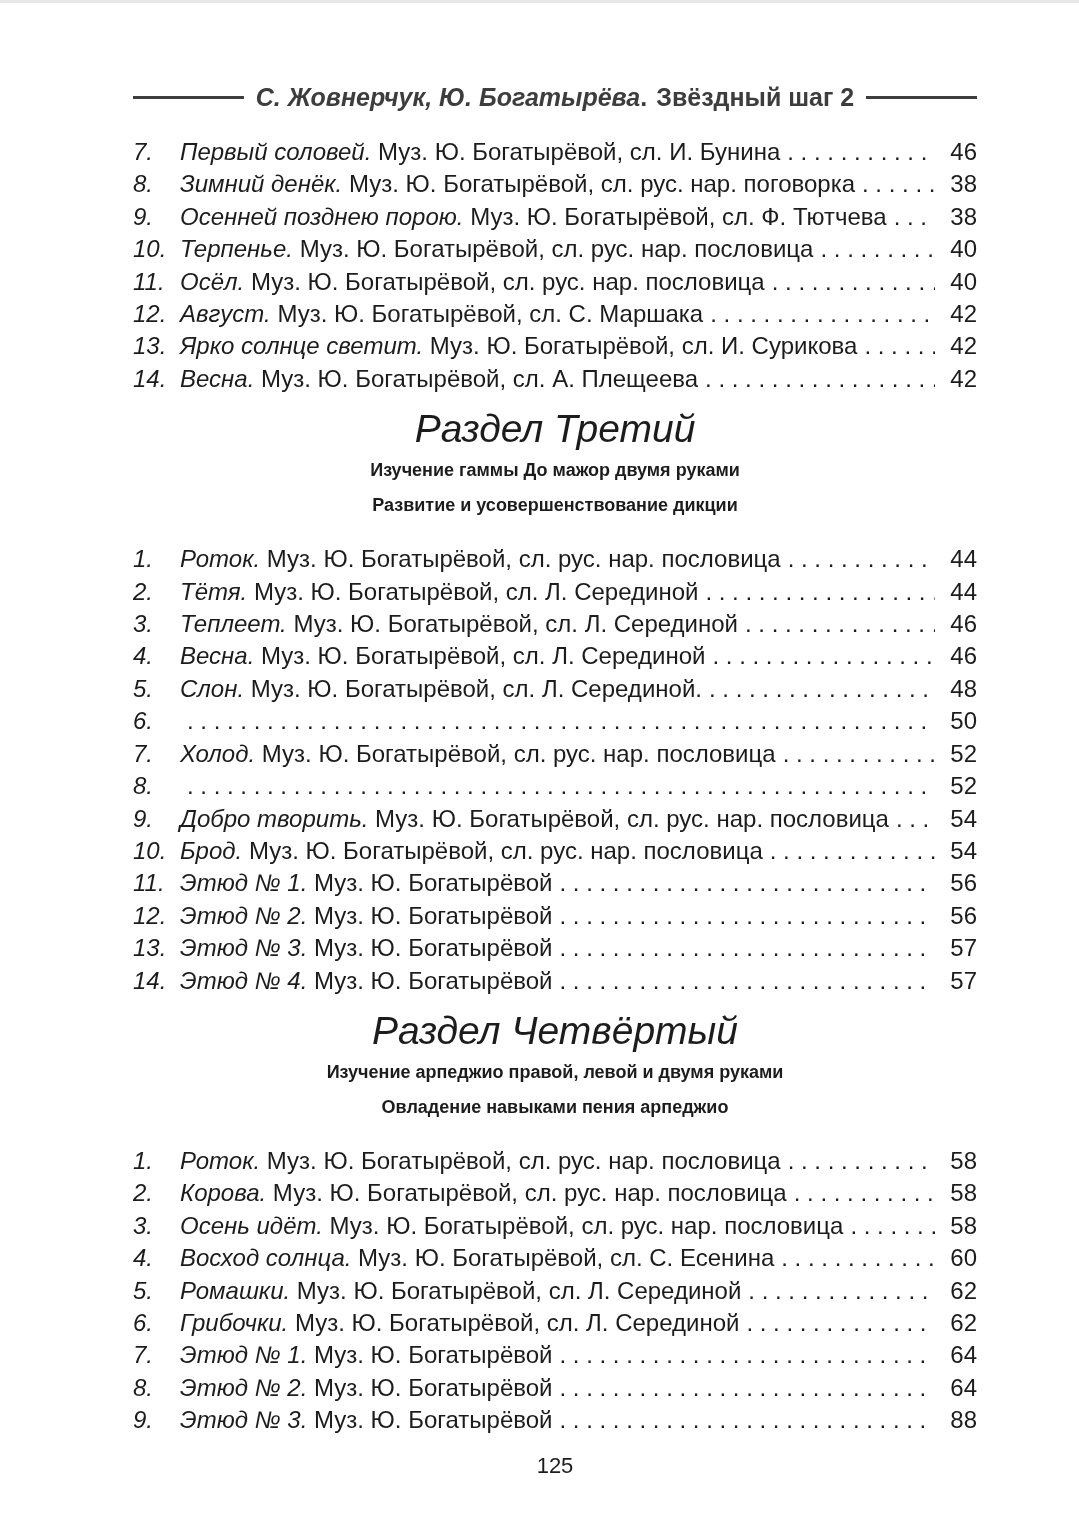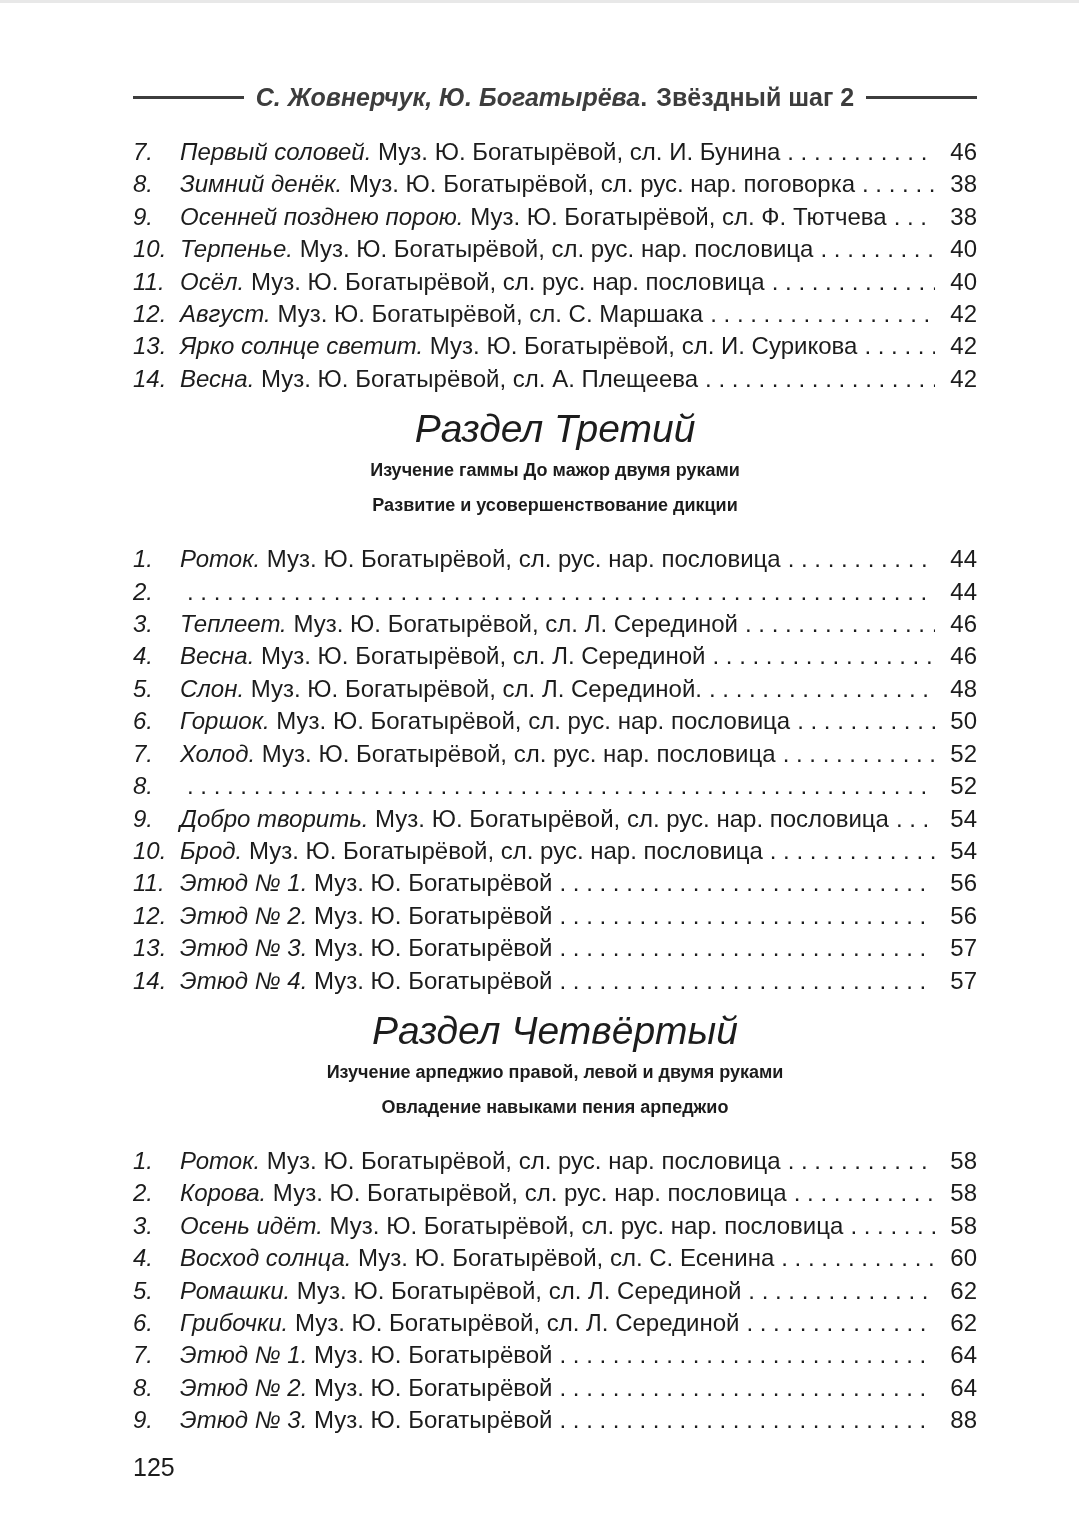--- a/index.html
+++ b/index.html
@@ -57,22 +57,22 @@
     font-style:italic;
     font-size:39px;line-height:40px;
     margin-bottom:4px;
   }
   .section-sub{
     font-weight:bold;
     font-size:18px;line-height:35px;
   }
   
   .footer{
-    text-align:left;
-    font-size:25px;
+    text-align:center;
+    font-size:22px;
     margin-top:16px;
   }
 </style>
 </head>
 <body>
 
 <div class="page">
 
   <div class="header">
     <span class="rule"></span>
@@ -138,20 +138,21 @@
       </div>
       <div class="toc-list">
         <div class="row">
           <span class="num">1.</span>
           <span class="label"><span class="title">Роток.</span><span class="rest">&nbsp;Муз. Ю. Богатырёвой, сл. рус. нар. пословица</span></span>
           <span class="dots"></span>
           <span class="pg">44</span>
         </div>
         <div class="row">
           <span class="num">2.</span>
+          <span class="label"><span class="title">Тётя.</span><span class="rest">&nbsp;Муз. Ю. Богатырёвой, сл. Л. Серединой</span></span>
           <span class="dots"></span>
           <span class="pg">44</span>
         </div>
         <div class="row">
           <span class="num">3.</span>
           <span class="label"><span class="title">Теплеет.</span><span class="rest">&nbsp;Муз. Ю. Богатырёвой, сл. Л. Серединой</span></span>
           <span class="dots"></span>
           <span class="pg">46</span>
         </div>
         <div class="row">
@@ -161,21 +162,20 @@
           <span class="pg">46</span>
         </div>
         <div class="row">
           <span class="num">5.</span>
           <span class="label"><span class="title">Слон.</span><span class="rest">&nbsp;Муз. Ю. Богатырёвой, сл. Л. Серединой.</span></span>
           <span class="dots"></span>
           <span class="pg">48</span>
         </div>
         <div class="row">
           <span class="num">6.</span>
-          <span class="label"><span class="title">Горшок.</span><span class="rest">&nbsp;Муз. Ю. Богатырёвой, сл. рус. нар. пословица</span></span>
           <span class="dots"></span>
           <span class="pg">50</span>
         </div>
         <div class="row">
           <span class="num">7.</span>
           <span class="label"><span class="title">Холод.</span><span class="rest">&nbsp;Муз. Ю. Богатырёвой, сл. рус. нар. пословица</span></span>
           <span class="dots"></span>
           <span class="pg">52</span>
         </div>
         <div class="row">

